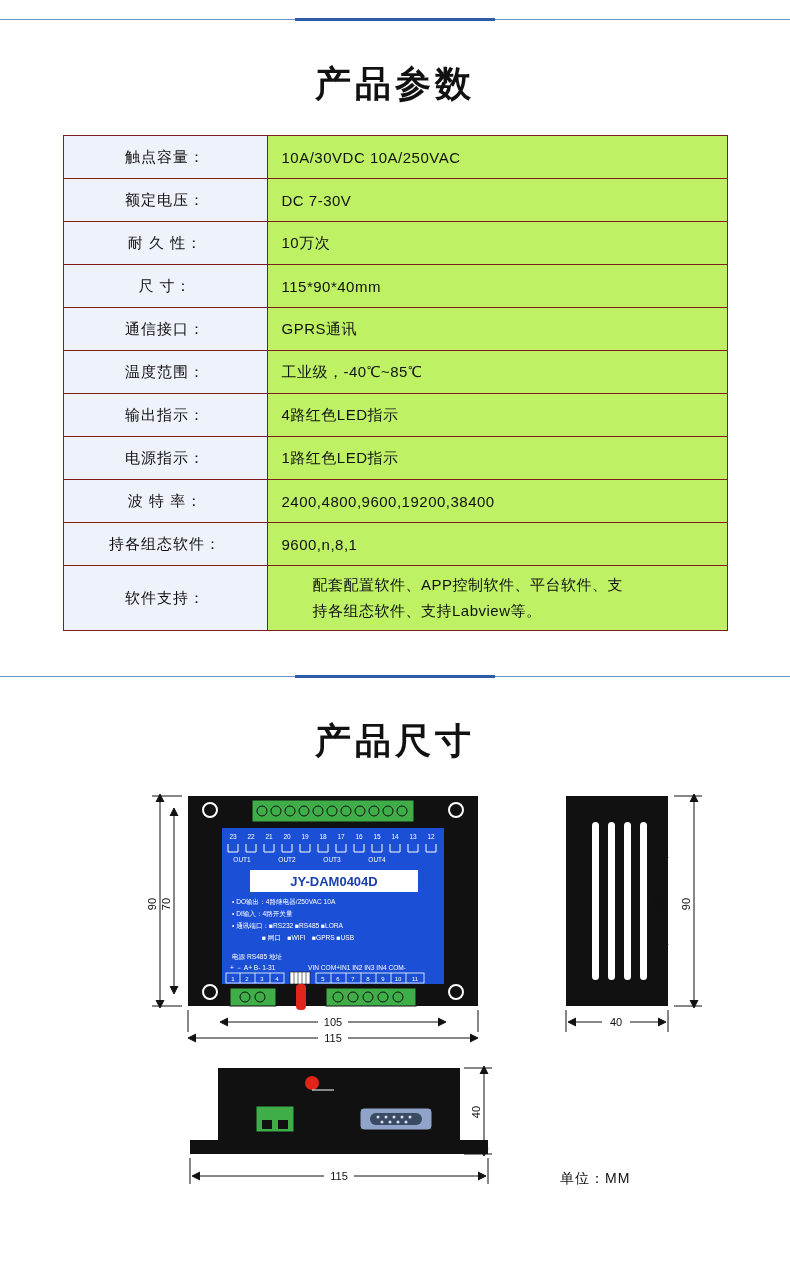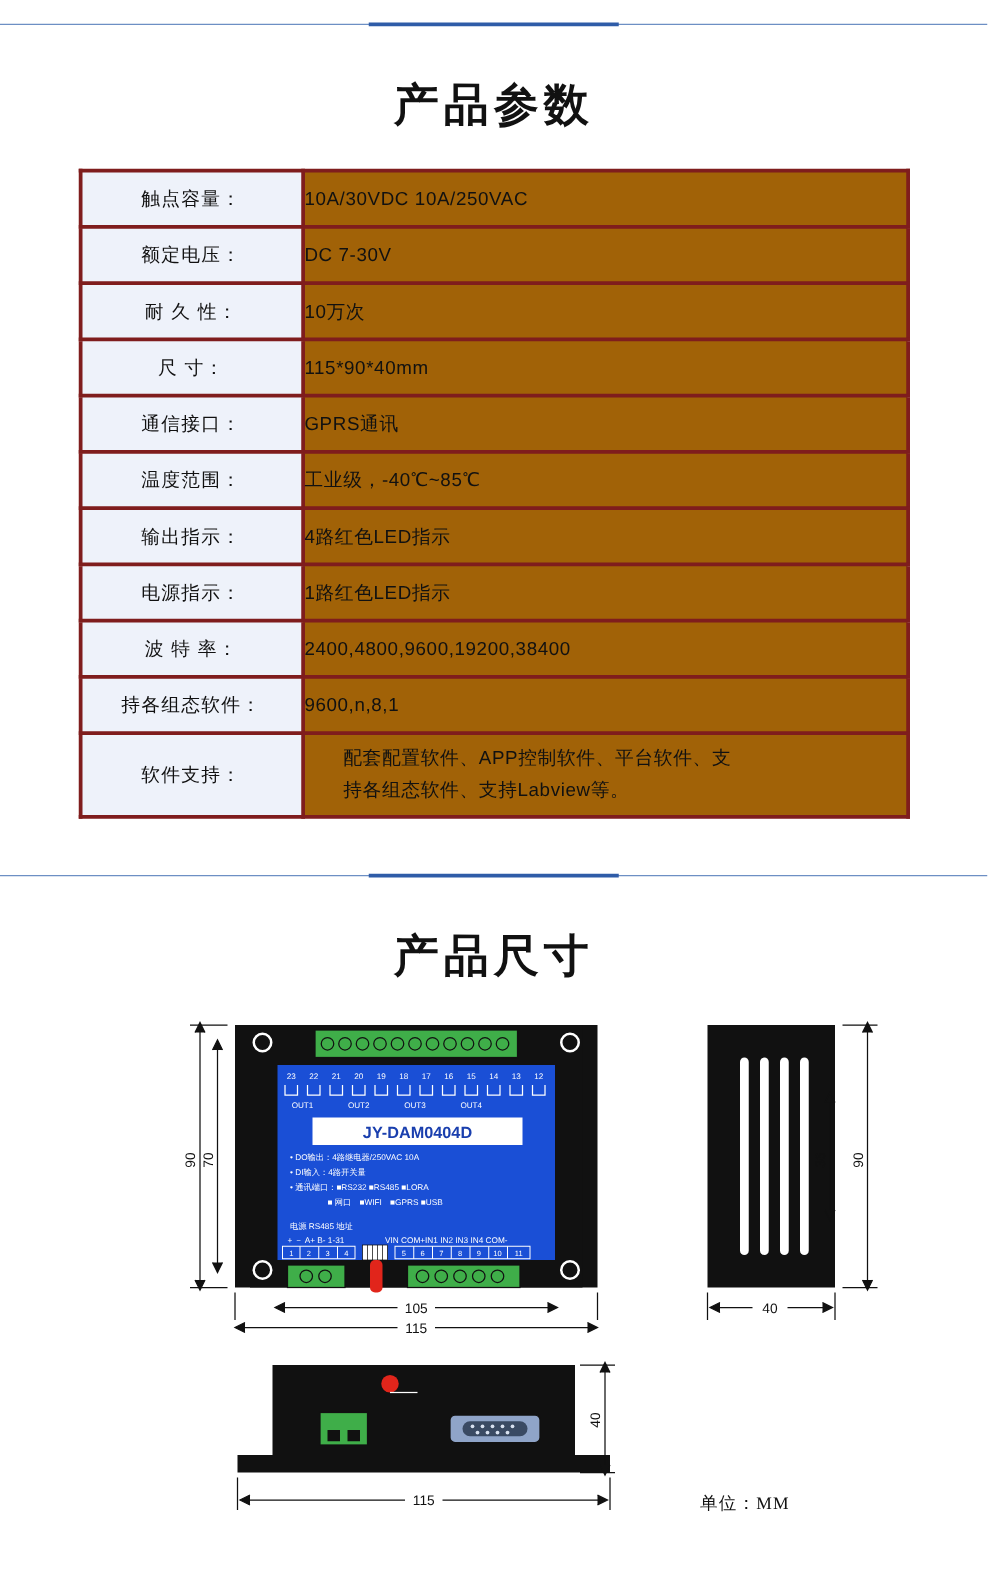--- a/index.html
+++ b/index.html
@@ -45,35 +45,35 @@
     color: #111;
     margin: 38px 0 26px 0;
   }
   table.params {
     width: 665px;
     margin: 0 auto;
     border-collapse: collapse;
     table-layout: fixed;
   }
   table.params td {
-    border: 3px solid #7f1d1d;
+    border: 1px solid #7f1d1d;
     font-size: 15px;
     color: #111;
-    padding: 0 0;
+    padding: 0 14px;
     height: 42px;
     vertical-align: middle;
   }
   table.params td.k {
     width: 175px;
     background: #eef2fa;
     text-align: center;
     letter-spacing: 1px;
   }
   table.params td.v {
-    background: #a16207;
+    background: #bef264;
     letter-spacing: 0.5px;
   }
   table.params tr.tall td {
     height: 64px;
   }
   td.v .vline {
     display: block;
     line-height: 26px;
     margin-left: 31px;
   }
@@ -86,21 +86,20 @@
     height: 430px;
     padding-left: 40px;
   }
   .unit-note {
     position: absolute;
     left: 560px;
     top: 378px;
     font-size: 14px;
     color: #111;
     letter-spacing: 1px;
-    font-family: Liberation Serif, serif;
   }
   svg { display: block; }
 </style>
 </head>
 <body>
 
 <div class="section-rule" style="margin-top:18px;">
   <div class="rule-line"></div>
   <div class="rule-accent"></div>
 </div>

